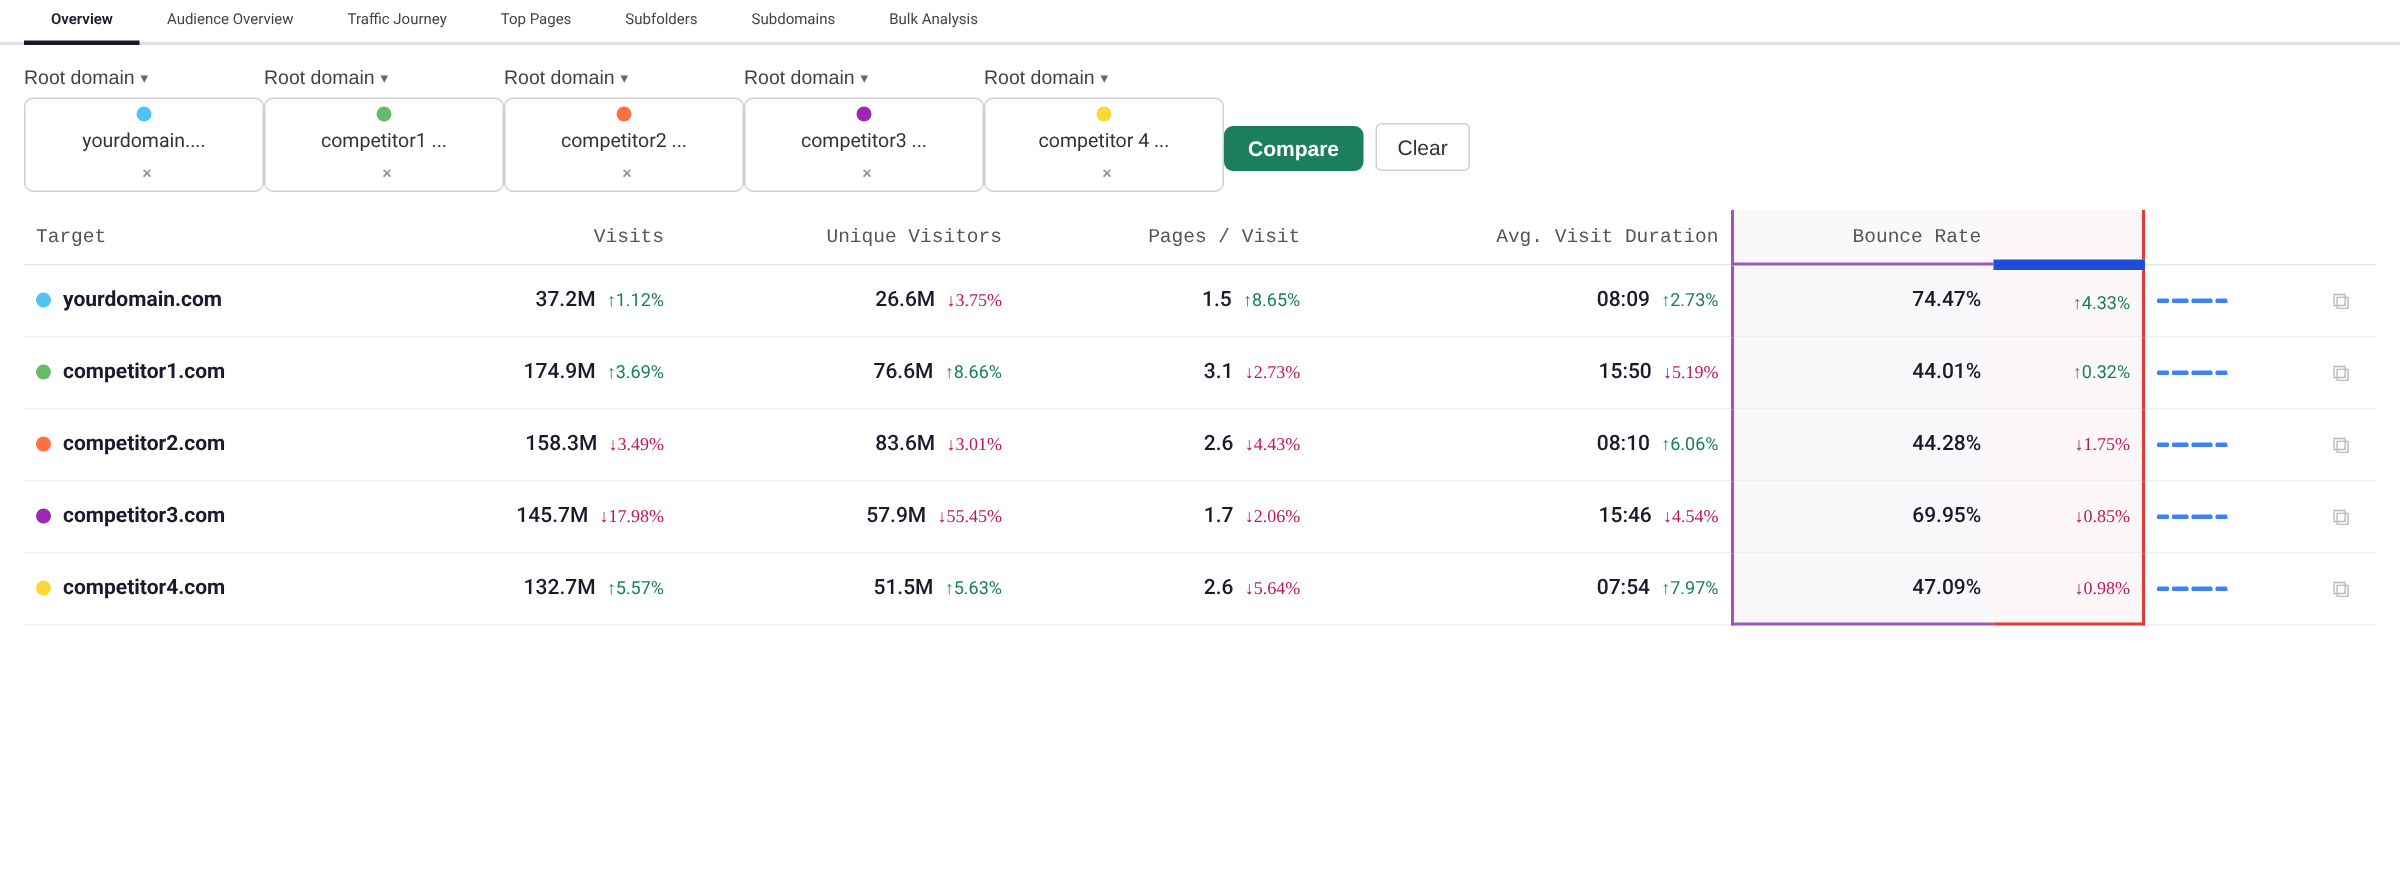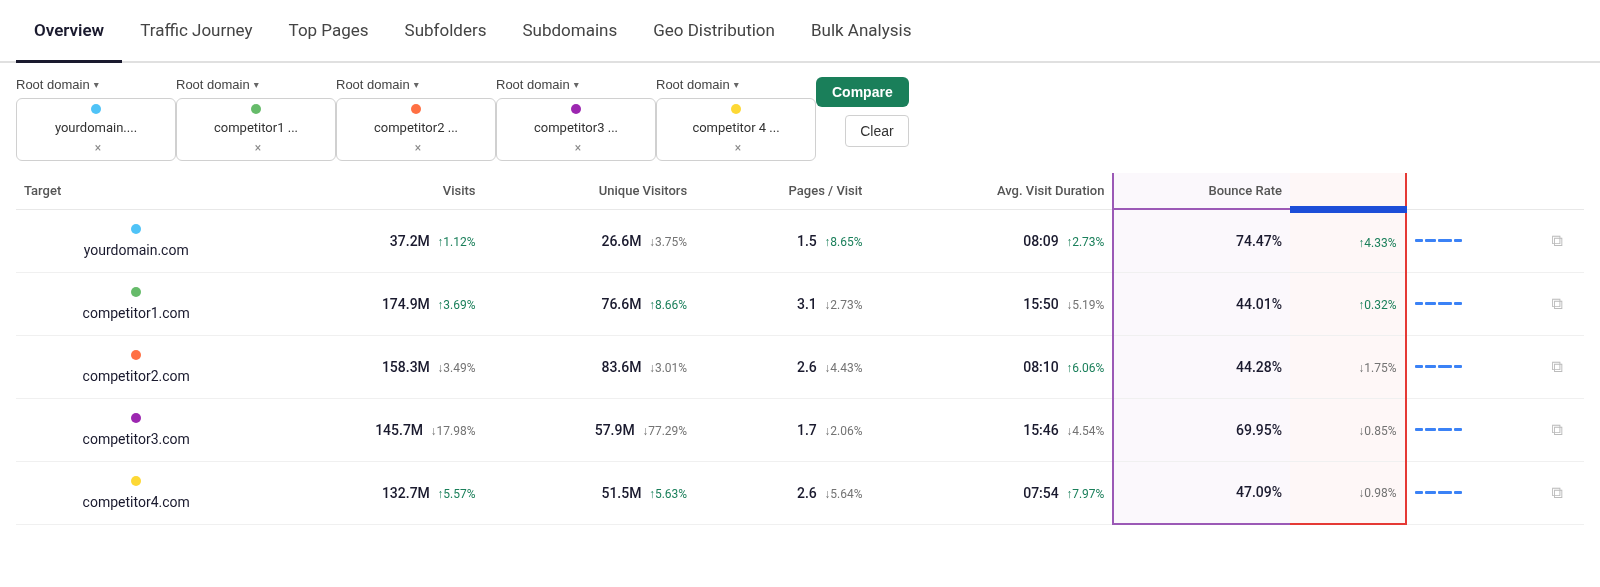--- a/index.html
+++ b/index.html
@@ -11,24 +11,24 @@
     }
 
     
     .nav-tabs {
       display: flex;
       border-bottom: 2px solid #e0e0e0;
       padding: 0 16px;
       gap: 0;
     }
     .nav-tab {
-      padding: 20px 18px;
+      padding: 8px 18px;
       cursor: pointer;
       color: #444;
-      font-size: 17px;
+      font-size: 10px;
       white-space: nowrap;
       border-bottom: 3px solid transparent;
       margin-bottom: -2px;
     }
     .nav-tab.active {
       color: #1a1a2e;
       font-weight: 600;
       border-bottom: 3px solid #1a1a2e;
     }
 
@@ -88,21 +88,20 @@
     }
 
     
     .actions-group {
       display: flex;
       align-items: flex-end;
       gap: 8px;
       padding-bottom: 14px;
       margin-top: auto;
       align-self: flex-end;
-      flex-direction: column;
     }
     .compare-btn {
       background: #1a7f5a;
       color: #fff;
       border: none;
       border-radius: 6px;
       padding: 7px 16px;
       font-size: 14px;
       font-weight: 600;
       cursor: pointer;
@@ -126,57 +125,57 @@
       width: 100%;
       border-collapse: collapse;
     }
     thead tr th {
       padding: 10px 8px;
       font-weight: 500;
       color: #555;
       font-size: 13px;
       text-align: left;
       border-bottom: 1px solid #e8e8e8;
+      font-family: Liberation Mono, monospace;
     }
     thead tr th.right { text-align: right; }
     thead tr th.center { text-align: center; }
 
     tbody tr {
       border-bottom: 1px solid #f0f0f0;
     }
     tbody tr td {
       padding: 14px 8px;
       font-size: 14px;
       color: #1a1a2e;
     }
     tbody tr td.right { text-align: right; }
     tbody tr td.center { text-align: center; }
 
     .domain-cell {
       display: flex;
       align-items: center;
       gap: 8px;
-      font-weight: 400;
-      flex-direction: column;
+      font-weight: 700;
     }
     .cell-dot {
       width: 10px;
       height: 10px;
       border-radius: 50%;
       flex-shrink: 0;
     }
 
     .val-main { font-weight: 500; }
     .val-change {
       font-size: 12px;
       margin-left: 4px;
       text-align: center;
     }
     .up { color: #1a7f5a; }
-    .down { color: #737373; }
+    .down { color: #be185d; font-family: Liberation Serif, serif; }
 
     .chart-icon {
       display: flex;
       align-items: center;
       gap: 2px;
     }
     .chart-bar {
       width: 14px;
       height: 3px;
       background: #3b82f6;
@@ -222,25 +221,25 @@
     th.col-bounce-change {
       border-right: 2px solid #e53935;
       background: rgba(229,57,53,0.04);
     }
   </style>
 </head>
 <body>
 
 <nav class="nav-tabs">
 <div class="nav-tab active">Overview</div>
+    <div class="nav-tab">Audience Overview</div>
     <div class="nav-tab">Traffic Journey</div>
     <div class="nav-tab">Top Pages</div>
     <div class="nav-tab">Subfolders</div>
     <div class="nav-tab">Subdomains</div>
-    <div class="nav-tab">Geo Distribution</div>
     <div class="nav-tab">Bulk Analysis</div>
   </nav>
 
 <div class="selectors-row">
 <div class="domain-group">
       <button class="domain-type-btn">
         <span>Root domain</span> 
         <span class="chevron-icon">▾</span>
       </button>
       <div class="domain-pill">
@@ -385,21 +384,21 @@
           <td class="center"><span class="copy-icon">⧉</span></td>
         </tr>
         <tr>
           <td>
             <div class="domain-cell">
     <span class="cell-dot" style="background:#9c27b0"></span>
     <span>competitor3.com</span>
   </div>
           </td>
           <td class="right"><span class="val-main">145.7M</span> <span class="val-change down">↓17.98%</span></td>
-          <td class="right"><span class="val-main">57.9M</span> <span class="val-change down">↓77.29%</span></td>
+          <td class="right"><span class="val-main">57.9M</span> <span class="val-change down">↓55.45%</span></td>
           <td class="right"><span class="val-main">1.7</span> <span class="val-change down">↓2.06%</span></td>
           <td class="right"><span class="val-main">15:46</span> <span class="val-change down">↓4.54%</span></td>
           <td class="right col-bounce-val"><span class="val-main">69.95%</span></td>
           <td class="right col-bounce-change"><span class="val-change down">↓0.85%</span></td>
           <td class="center">
             <div class="chart-icon">
     <div class="chart-bar short"></div>
     <div class="chart-bar medium"></div>
     <div class="chart-bar"></div>
     <div class="chart-bar short"></div>

